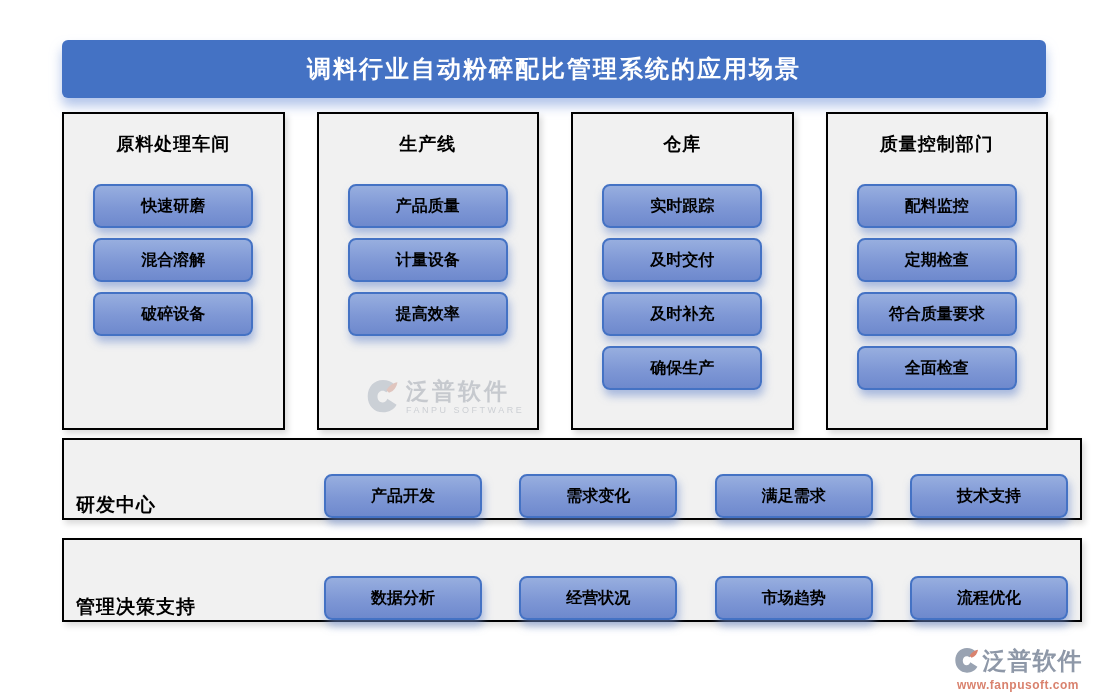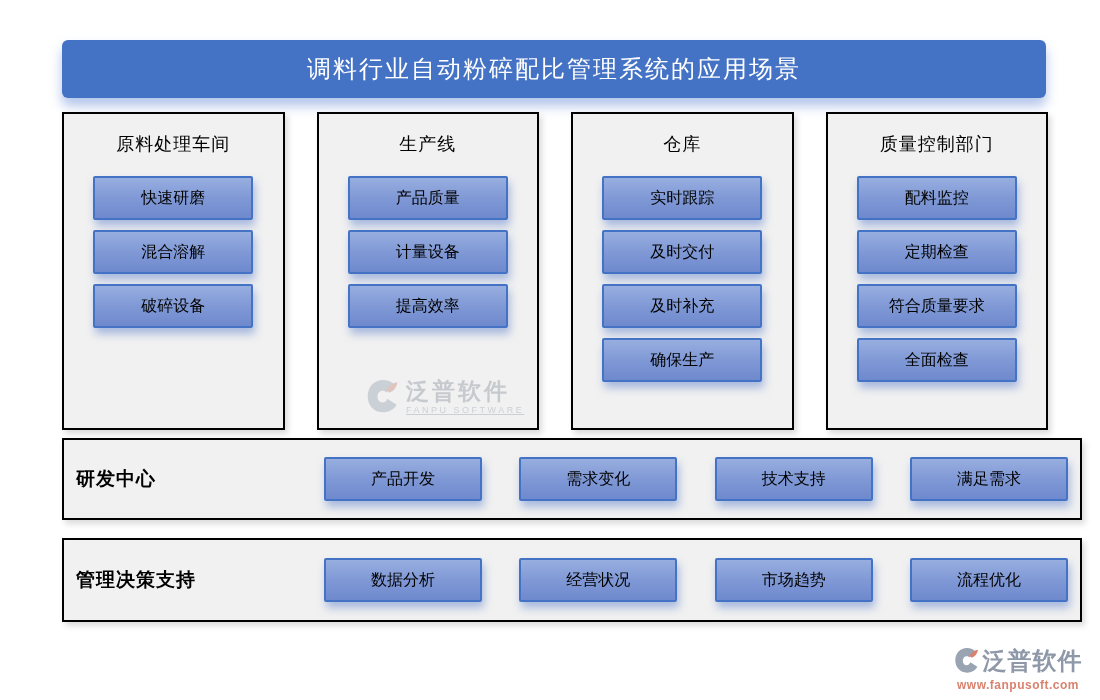--- a/index.html
+++ b/index.html
@@ -9,54 +9,54 @@
     position:relative; width:1100px; height:700px; background:#ffffff; overflow:hidden;
   }
   
   .title-bar {
     position:absolute; left:62px; top:40px; width:984px; height:58px;
     background:#4472C4; border-radius:6px;
     display:flex; align-items:center; justify-content:center;
     box-shadow:0 8px 12px rgba(128,158,220,0.6);
   }
   .title-bar span {
-    color:#ffffff; font-size:24px; font-weight:normal; letter-spacing:2px;
+    color:#ffffff; font-size:24px; font-weight:bold; letter-spacing:2px;
   }
   
   .panel {
     background:#f1f1f1; border:2px solid #000000;
     box-shadow:3px 4px 6px rgba(0,0,0,0.14);
   }
   .columns {
     position:absolute; left:62px; top:112px; width:986px; height:318px;
     display:flex; gap:32px;
   }
   .column {
     flex:1; display:flex; flex-direction:column; align-items:center;
     padding-top:18px;
   }
   .column h3 {
-    font-size:18px; font-weight:normal; color:#000; letter-spacing:1px;
-    margin-bottom:20px;
+    font-size:18px; font-weight:bold; color:#000; letter-spacing:1px;
+    margin-bottom:28px;
   }
   
   .btn {
     width:160px; height:44px; flex:0 0 auto;
     display:flex; align-items:center; justify-content:center;
     background:linear-gradient(180deg,#97aedf 0%,#7e97d5 55%,#6e89cd 100%);
-    border:2px solid #4472C4; border-radius:2px;
-    font-size:16px; font-weight:normal; color:#000000;
+    border:2px solid #4472C4; border-radius:8px;
+    font-size:16px; font-weight:bold; color:#000000;
     box-shadow:2px 6px 8px rgba(108,138,205,0.55);
     cursor:default;
   }
   .column .btn { margin-bottom:10px; }
   
   .wide {
     position:absolute; left:62px; width:1020px;
-    display:flex; align-items:center; padding:0 10px;
+    display:flex; align-items:flex-end; padding:0 10px;
   }
   .wide.rd { top:438px; height:82px; }
   .wide.mgmt { top:538px; height:84px; }
   .row-label {
     flex:0 0 210px; font-size:19px; font-weight:bold; color:#000;
     letter-spacing:1px; padding-left:2px;
   }
   .row-buttons {
     flex:1; display:flex; justify-content:space-between; align-items:center;
     padding-right:2px;
@@ -64,21 +64,21 @@
   }
   .row-buttons .btn { width:158px; }
   
   .watermark {
     position:absolute; left:366px; top:378px; display:flex; align-items:center;
     opacity:0.42; pointer-events:none;
   }
   .watermark .wm-icon { width:34px; height:38px; margin-right:6px; }
   .wm-text { display:flex; flex-direction:column; }
   .wm-name { font-size:23px; font-weight:bold; color:#8d94a0; letter-spacing:3px; line-height:1.05; }
-  .wm-sub  { font-size:9px; color:#9aa1ac; letter-spacing:2.5px; margin-top:2px;text-decoration:underline; }
+  .wm-sub  { font-size:9px; color:#9aa1ac; letter-spacing:2.5px; margin-top:2px; }
   
   .logo {
     position:absolute; left:942px; top:646px; width:152px;
     display:flex; flex-direction:column; align-items:center;
   }
   .logo-top { display:flex; align-items:center; }
   .logo-icon { width:26px; height:30px; margin-right:3px; }
   .logo-name { font-size:24px; font-weight:bold; color:#8e98a8; letter-spacing:1px; line-height:1; }
   .logo-url  { font-size:12px; font-weight:bold; color:#d9826e; margin-top:2px; letter-spacing:0.5px; }
 </style>
@@ -123,22 +123,22 @@
       <div class="btn">全面检查</div>
     </section>
 
   </div>
 
   <div class="panel wide rd">
     <span class="row-label">研发中心</span>
     <div class="row-buttons">
       <div class="btn">产品开发</div>
       <div class="btn">需求变化</div>
+      <div class="btn">满足需求</div>
       <div class="btn">技术支持</div>
-      <div class="btn">满足需求</div>
     </div>
   </div>
 
   <div class="panel wide mgmt">
     <span class="row-label">管理决策支持</span>
     <div class="row-buttons">
       <div class="btn">数据分析</div>
       <div class="btn">经营状况</div>
       <div class="btn">市场趋势</div>
       <div class="btn">流程优化</div>

